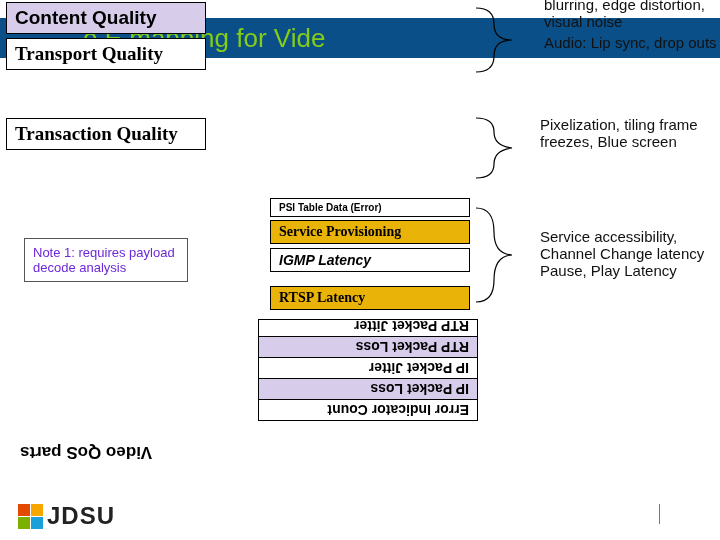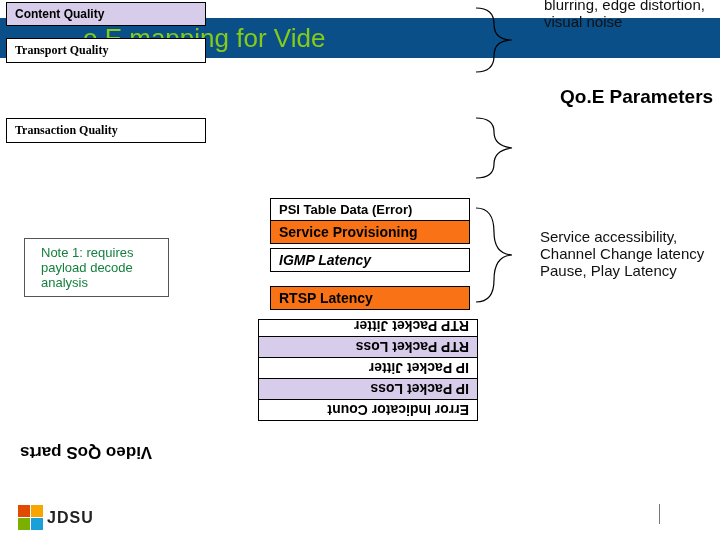--- a/index.html
+++ b/index.html
@@ -10,43 +10,43 @@
   .banner {
     position: absolute; left: 0; top: 18px; width: 720px; height: 40px;
     background: #0a4f87; color: #84cc16; font-size: 26px; line-height: 40px;
     padding-left: 83px; overflow: hidden; white-space: nowrap;
   }
 
   
   .qbox {
     position: absolute; left: 6px; width: 200px;
     background: #d7ccea; border: 1px solid #000; padding: 4px 8px;
-    font-weight: bold; font-size: 12px; color: #000;
+    font-weight: bold; font-size: 19px; color: #000;
   }
   .qbox.white { background: #fff; font-family: Liberation Serif, serif; }
   .q1 { top: 2px; }
   .q2 { top: 38px; }
   .q3 { top: 78px; }
   .q4 { top: 118px; }
 
   
   .note {
-    position: absolute; left: 24px; top: 238px; width: 145px;
-    border: 1px solid #555; background: #fff; padding: 6px 16px;
-    font-size: 13px; color: #15803d;
+    position: absolute; left: 24px; top: 238px; width: 164px;
+    border: 1px solid #555; background: #fff; padding: 6px 8px;
+    font-size: 13px; color: #6d28d9;
   }
 
   
   .mbox {
     position: absolute; left: 270px; width: 200px;
     border: 1px solid #000; background: #fff; padding: 3px 8px;
     font-size: 14px; font-weight: bold; color: #000;
   }
-  .mbox.lav { background: #f97316; }
-  .m0 { top: 198px; font-size: 13px; }
+  .mbox.lav { background: #eab308; font-family: Liberation Serif, serif; }
+  .m0 { top: 198px; font-size: 10px; }
   .m1 { top: 220px; }
   .m2 { top: 248px; font-style: italic; }
   .m3 { top: 278px; margin-top: 8px; }
   .flipgroup2 { position:absolute; left:258px; top:320px; width:220px; }
   .fline {
     width:220px; border:1px solid #000; background:#d7ccea;
     padding:2px 8px; font-size:14px; font-weight:bold; color:#000;
     margin-bottom:-1px;
   }
   .fline.white { background:#fff; }
@@ -62,21 +62,21 @@
   
   .qoslabel {
     position:absolute; left:20px; top:442px; font-size:17px; font-weight:bold; color:#000;
     transform: rotate(180deg);
   }
 
   
   .logo { position:absolute; left:18px; bottom:10px; display:flex; align-items:center; gap:4px; }
   .logo .sq { display:grid; grid-template-columns: 12px 12px; grid-template-rows: 12px 12px; gap:1px; }
   .logo .sq div { width:12px; height:12px; }
-  .logo .t { font-weight:bold; font-size:16px; color:#222; letter-spacing:1px; }
+  .logo .t { font-weight:bold; font-size:24px; color:#222; letter-spacing:1px; }
   .sqa{background:#e24a00}.sqb{background:#f7a600}.sqc{background:#7bb000}.sqd{background:#1aa0d8}
 
   
   .tick { position:absolute; right:60px; bottom:16px; width:1px; height:20px; background:#777; }
 
   
   .brace { position:absolute; stroke:#000; fill:none; stroke-width:1.2; }
 </style>
 </head>
 <body>
@@ -101,21 +101,22 @@
   </div>
   <div style="position:absolute; left:256px; top:320px; width:222px; transform: rotate(180deg);">
     <div class="fline white"><span>Error Indicator Count</span></div>
     <div class="fline"><span>IP Packet Loss</span></div>
     <div class="fline white"><span>IP Packet Jitter</span></div>
     <div class="fline"><span>RTP Packet Loss</span></div>
     <div class="fline white" style="overflow:hidden; height:18px;"><span>RTP Packet Jitter</span></div>
   </div>
 
   <div class="rtext rt0">blurring, edge distortion, visual noise</div>
-  <div class="rhead">Qo.E Parameters</div>
+  <div class="rtext rt1">Audio: Lip sync, drop outs</div>
+  <div class="rtext rt2">Pixelization, tiling frame freezes, Blue screen</div>
   <div class="rtext rt3">Service accessibility, Channel Change latency Pause, Play Latency</div>
 
   <svg class="brace" style="left:474px; top:0px;" width="70" height="80">
     <path d="M2 8 Q20 8 20 24 Q20 40 38 40 Q20 40 20 56 Q20 72 2 72"></path>
   </svg>
   <svg class="brace" style="left:474px; top:112px;" width="70" height="72">
     <path d="M2 6 Q20 6 20 20 Q20 34 38 36 Q20 38 20 52 Q20 66 2 66"></path>
   </svg>
   <svg class="brace" style="left:474px; top:200px;" width="70" height="110">
     <path d="M2 8 Q20 8 20 32 Q20 54 38 55 Q20 56 20 80 Q20 102 2 102"></path>

